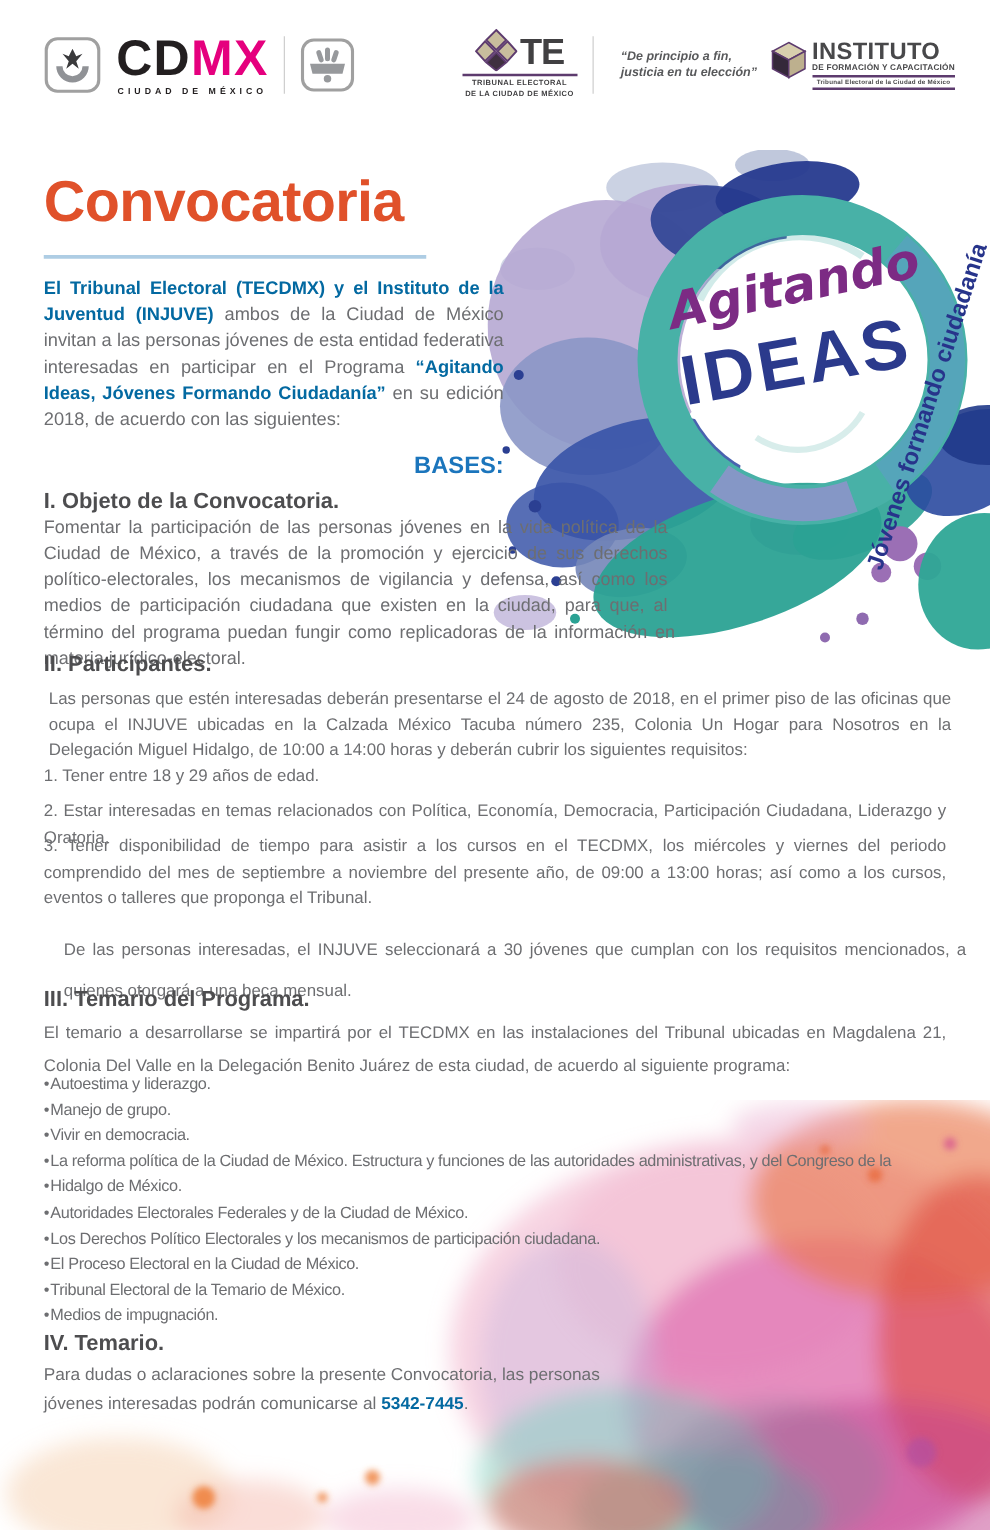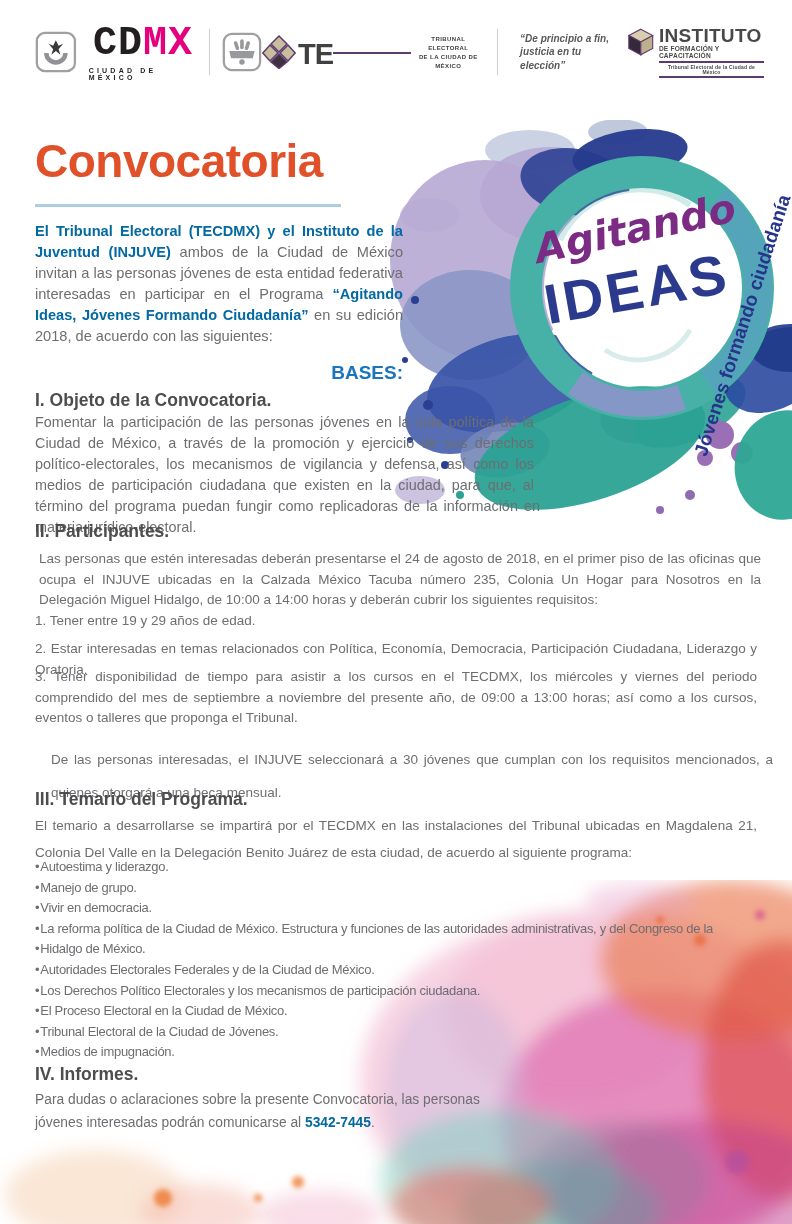--- a/index.html
+++ b/index.html
@@ -7,24 +7,24 @@
         font-family:"Liberation Sans",sans-serif;color:#6D6E71;}
   .abs{position:absolute;}
   .z-art{z-index:0;} .z-text{z-index:3;}
 
   
   .header{position:absolute;top:20px;left:35px;right:28px;height:64px;display:flex;
           justify-content:space-between;align-items:center;z-index:3;}
   .hgroup{display:flex;align-items:center;}
   .vdiv{width:1px;height:46px;background:#cfcfcf;margin:0 12px;}
   .cdmx-word{display:flex;flex-direction:column;align-items:center;margin-left:12px;line-height:1;}
-  .cdmx-big{font-size:40px;font-weight:800;letter-spacing:1px;color:#231f20;font-family:Liberation Mono, monospace;}
+  .cdmx-big{font-size:40px;font-weight:800;letter-spacing:1px;color:#231f20;}
   .cdmx-big .mx{color:#E5007E;}
   .cdmx-sub{font-size:7px;font-weight:700;letter-spacing:3.2px;color:#231f20;margin-top:3px;}
-  .te-logo{display:flex;align-items:center;line-height:1;}
+  .te-logo{display:flex;flex-direction:column;align-items:center;line-height:1;}
   .te-row{display:flex;align-items:flex-end;}
   .te-abbr{font-size:29px;font-weight:800;color:#414042;letter-spacing:-1px;margin-left:2px;}
   .te-rule{width:92px;height:2px;background:#5d3b6e;margin-top:2px;}
   .te-name{font-size:6px;font-weight:700;color:#414042;letter-spacing:.4px;text-align:center;margin-top:2px;line-height:1.5;}
   .tagline{font-size:10px;font-style:italic;font-weight:700;color:#58595B;line-height:1.35;margin:0 10px;}
   .inst{display:flex;align-items:flex-start;}
   .inst-col{display:flex;flex-direction:column;line-height:1;margin-left:4px;}
   .inst-name{font-size:19px;font-weight:800;color:#48484a;letter-spacing:.3px;}
   .inst-dept{font-size:6.6px;font-weight:800;color:#48484a;letter-spacing:.2px;margin-top:1px;}
   .inst-org{font-size:5px;font-weight:700;color:#48484a;letter-spacing:.2px;margin-top:2px;
@@ -210,36 +210,36 @@
 
   <p class="abs z-text intro" style="margin:0"><b>El Tribunal Electoral (TECDMX) y el Instituto de la Juventud (INJUVE)</b><span> ambos de la Ciudad de México invitan a las personas jóvenes de esta entidad federativa interesadas en participar en el Programa </span><b>“Agitando Ideas, Jóvenes Formando Ciudadanía”</b><span> en su edición 2018, de acuerdo con las siguientes:</span></p>
 
   <div class="abs z-text bases">BASES:</div>
 
   <div class="abs z-text sec-title s1-title">I. Objeto de la Convocatoria.</div>
   <p class="abs z-text s1-body" style="margin:0"><span class="s1-spacer"></span><span>Fomentar la participación de las personas jóvenes en la vida política de la Ciudad de México, a través de la promoción y ejercicio de sus derechos político-electorales, los mecanismos de vigilancia y defensa, así como los medios de participación ciudadana que existen en la ciudad, para que, al término del programa puedan fungir como replicadoras de la información en materia jurídico-electoral.</span></p>
 
   <div class="abs z-text sec-title s2-title">II. Participantes.</div>
   <p class="abs z-text s2-body" style="margin:4px">Las personas que estén interesadas deberán presentarse el 24 de agosto de 2018, en el primer piso de las oficinas que ocupa el INJUVE ubicadas en la Calzada México Tacuba número 235, Colonia Un Hogar para Nosotros en la Delegación Miguel Hidalgo, de 10:00 a 14:00 horas y deberán cubrir los siguientes requisitos:</p>
-  <p class="abs z-text req req1" style="margin:0">1. Tener entre 19 y 29 años de edad.</p>
+  <p class="abs z-text req req1" style="margin:0">1. Tener entre 18 y 29 años de edad.</p>
   <p class="abs z-text req req2" style="margin:0">2. Estar interesadas en temas relacionados con Política, Economía, Democracia, Participación Ciudadana, Liderazgo y Oratoria.</p>
   <p class="abs z-text req req3" style="margin:0">3. Tener disponibilidad de tiempo para asistir a los cursos en el TECDMX, los miércoles y viernes del periodo comprendido del mes de septiembre a noviembre del presente año, de 09:00 a 13:00 horas; así como a los cursos, eventos o talleres que proponga el Tribunal.</p>
   <p class="abs z-text note" style="margin:16px">De las personas interesadas, el INJUVE seleccionará a 30 jóvenes que cumplan con los requisitos mencionados, a quienes otorgará a una beca mensual.</p>
 
   <div class="abs z-text sec-title s3-title">III. Temario del Programa.</div>
   <p class="abs z-text s3-body" style="margin:0">El temario a desarrollarse se impartirá por el TECDMX en las instalaciones del Tribunal ubicadas en Magdalena 21, Colonia Del Valle en la Delegación Benito Juárez de esta ciudad, de acuerdo al siguiente programa:</p>
   <ul class="abs z-text bullets">
     <li>Autoestima y liderazgo.</li>
     <li>Manejo de grupo.</li>
     <li>Vivir en democracia.</li>
     <li>La reforma política de la Ciudad de México. Estructura y funciones de las autoridades administrativas, y del Congreso de la</li>
     <li>Hidalgo de México.</li>
     <li>Autoridades Electorales Federales y de la Ciudad de México.</li>
     <li>Los Derechos Político Electorales y los mecanismos de participación ciudadana.</li>
     <li>El Proceso Electoral en la Ciudad de México.</li>
-    <li>Tribunal Electoral de la Ciudad de Jóvenes.</li>
+    <li>Tribunal Electoral de la Temario de México.</li>
     <li>Medios de impugnación.</li>
   </ul>
 
-  <div class="abs z-text sec-title s4-title">IV. Informes.</div>
+  <div class="abs z-text sec-title s4-title">IV. Temario.</div>
   <p class="abs z-text s4-body" style="margin:0"><span>Para dudas o aclaraciones sobre la presente Convocatoria, las personas jóvenes interesadas podrán comunicarse al </span><b>5342-7445</b><span>.</span></p>
 
 </div>
 
 </body></html>

